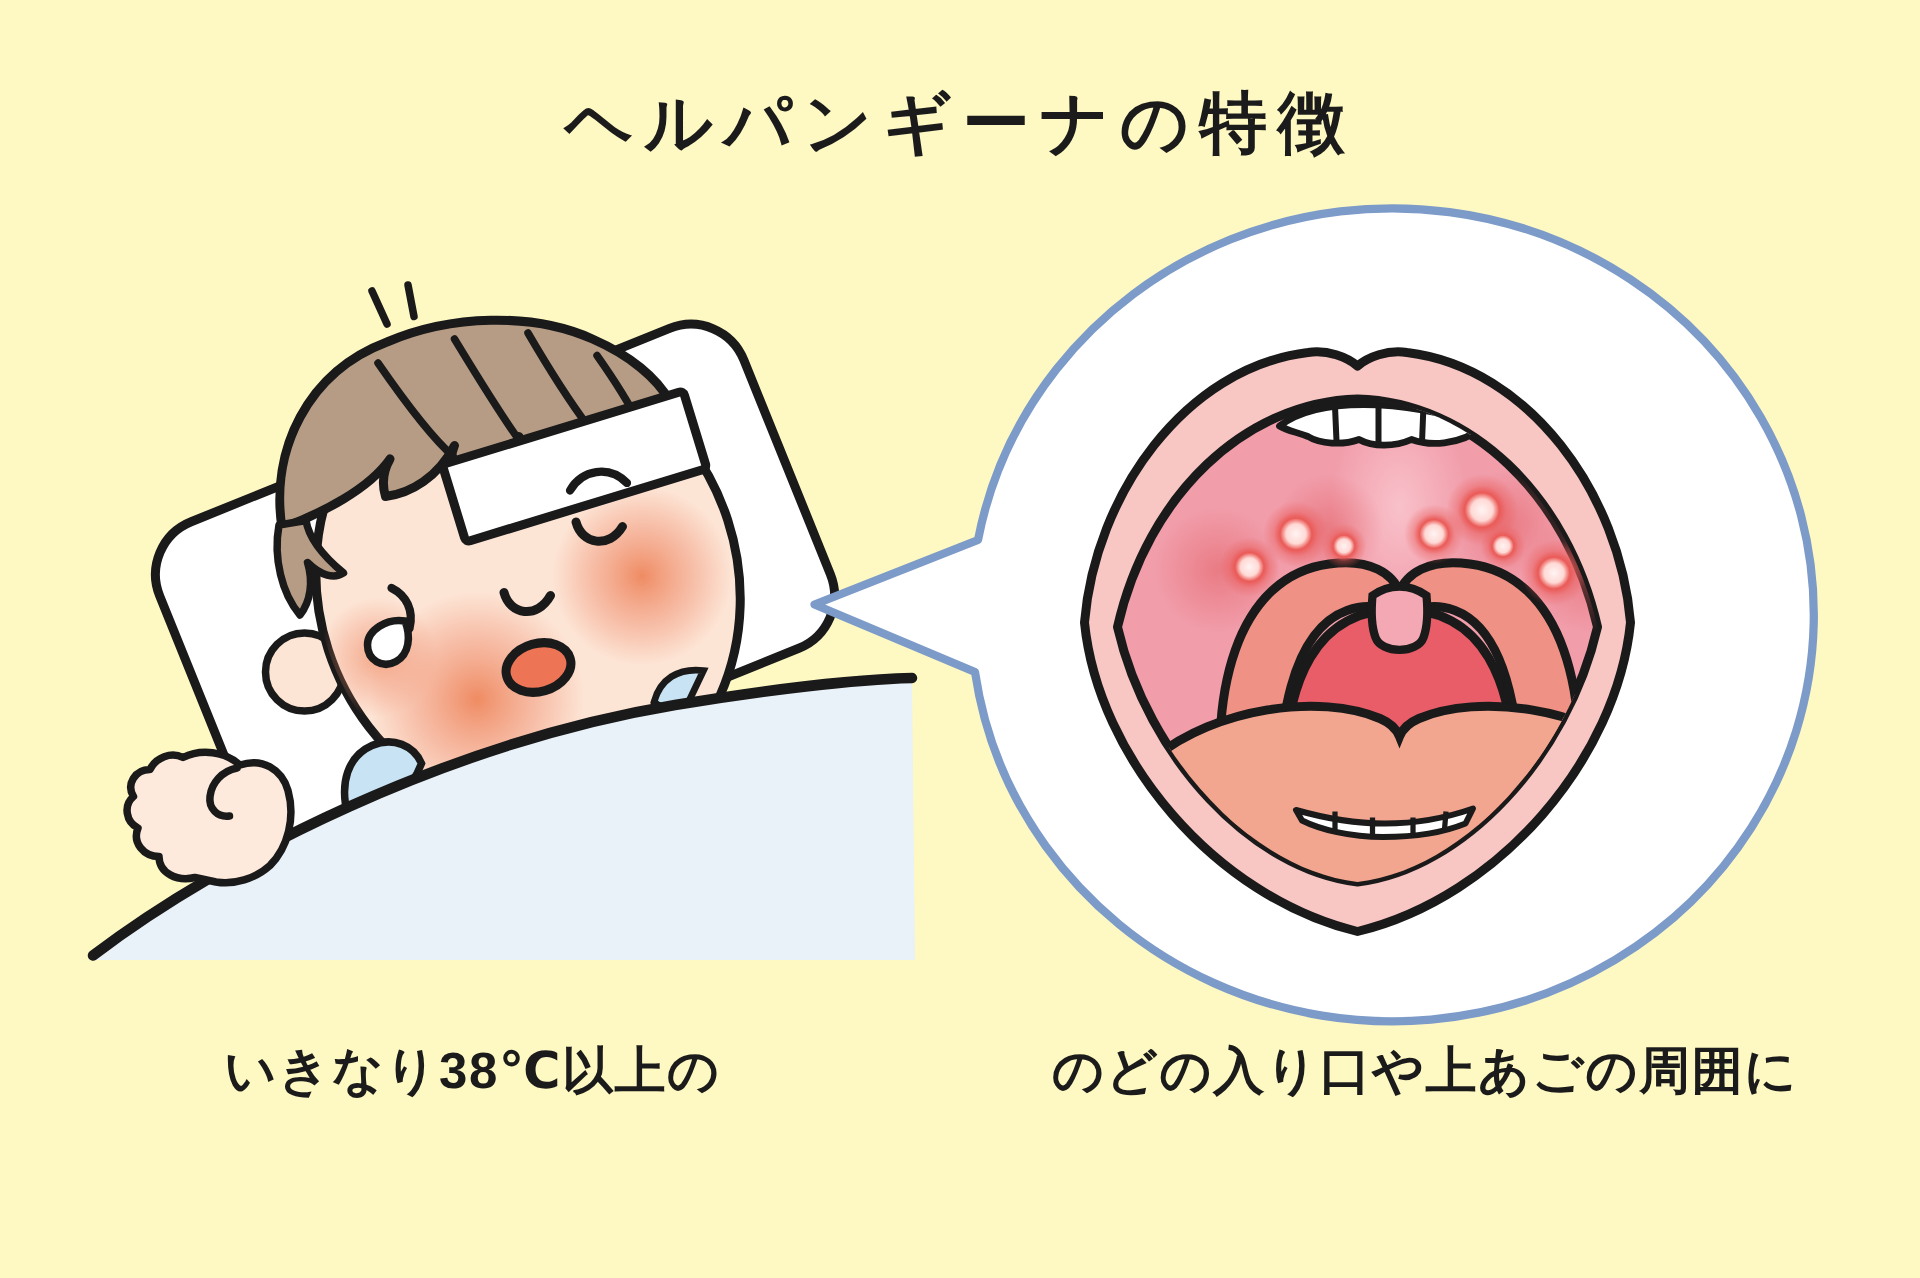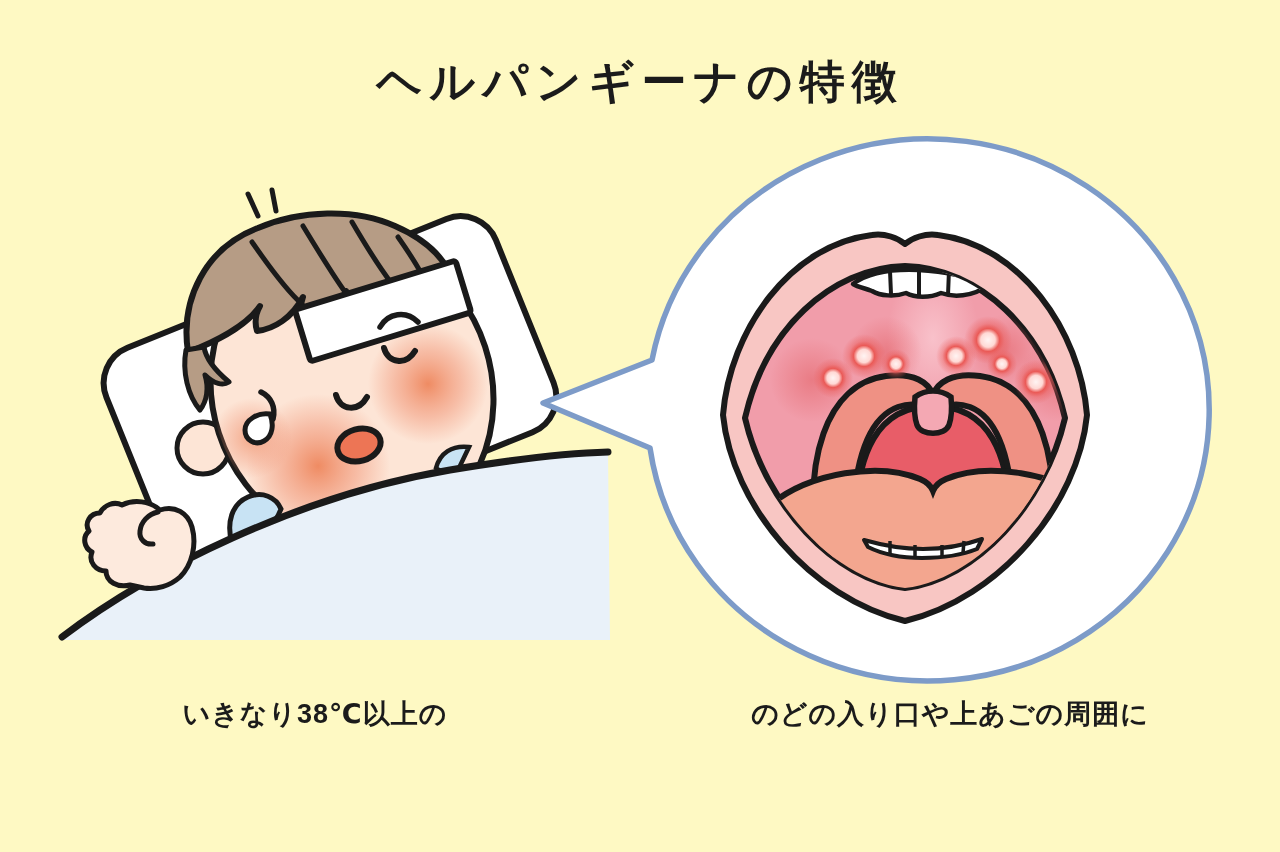--- a/index.html
+++ b/index.html
@@ -2,21 +2,21 @@
 <html><head>
 <meta charset="utf-8">
 <style>
   html,body{margin:0;padding:0;background:#fff;}
   .stage{position:relative;width:1280px;height:852px;background:#fef9c3;overflow:hidden;
          font-family:"Liberation Sans","DejaVu Sans",sans-serif;}
   .artwork{position:absolute;left:0;top:0;width:1280px;height:852px;}
   .page-title{position:absolute;left:0;top:52px;width:1280px;text-align:center;
       font-size:45px;font-weight:bold;color:#1b1b1b;letter-spacing:7px;}
   .caption{position:absolute;top:694px;text-align:center;color:#1b1b1b;
-      font-size:27px;font-weight:bold;line-height:40px;letter-spacing:1px;}
+      font-size:34px;font-weight:bold;line-height:40px;letter-spacing:1px;}
   .caption-left{left:40px;width:550px;}
   .caption-right{left:640px;width:620px;}
 </style>
 </head>
 <body>
 
 <div class="stage">
 
   <svg class="artwork" viewBox="0 0 1280 852">
     <defs>

